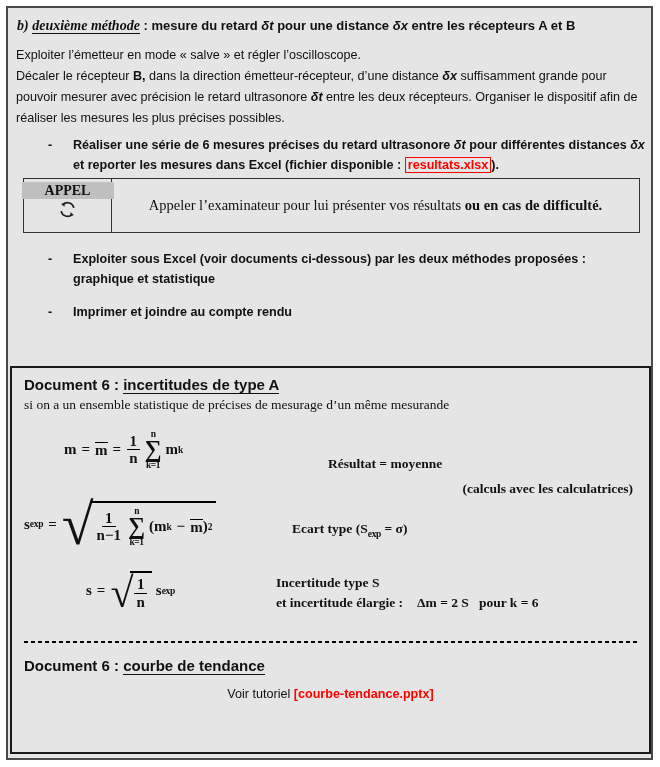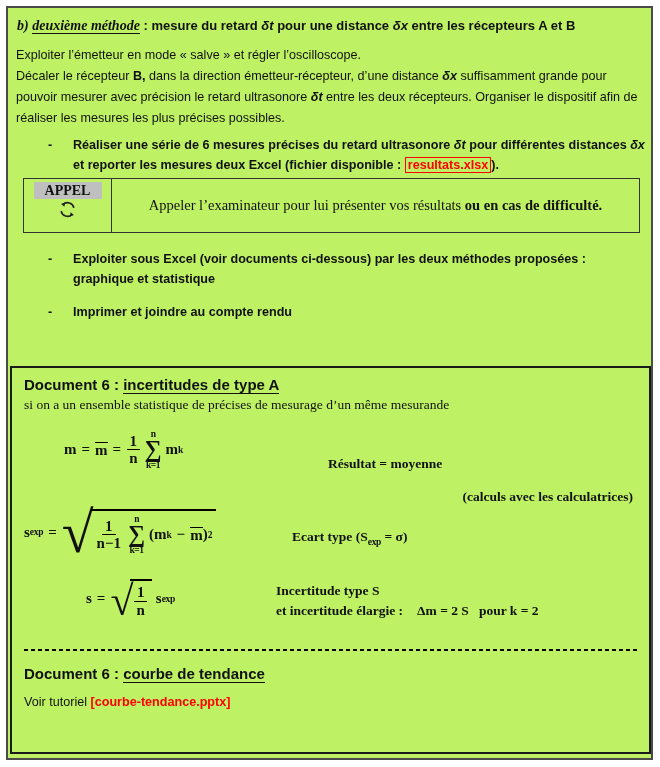--- a/index.html
+++ b/index.html
@@ -1,19 +1,19 @@
 <!DOCTYPE html>
 <html><head>
 <meta charset="utf-8">
 <style>
   * { margin:0; padding:0; box-sizing:border-box; }
   html,body { width:660px; height:767px; background:#fff; }
   body { font-family:"Liberation Sans", sans-serif; color:#111; position:relative; overflow:hidden; }
 
-  .frame { position:absolute; left:6px; top:6px; width:647px; height:754px; border:2px solid #4a4a4a; background:#bef264; }
+  .frame { position:absolute; left:6px; top:6px; width:647px; height:754px; border:2px solid #4a4a4a; background:#e5e5e5; }
 
   
   .heading { position:absolute; left:9px; top:10px; font-size:13px; font-weight:bold; white-space:nowrap; }
   .heading .hserif { font-family:"Liberation Serif", serif; font-style:italic; font-size:14px; }
   .heading .hu { border-bottom:1.5px solid #111; }
   .it { font-style:italic; }
 
   .para { position:absolute; left:8px; top:37px; width:630px; font-size:12.6px; line-height:21px; }
   .para .b { font-weight:bold; }
 
@@ -22,21 +22,21 @@
   .bullet .btext { margin-left:25px; }
   .b1 { left:40px; top:127px; width:600px; }
   .b2 { left:40px; top:241px; width:590px; }
   .b3 { left:40px; top:294px; width:590px; }
 
   .redbox { color:#ff0000; border:1px solid #ff0000; padding:0 2px; }
 
   
   .appel { position:absolute; left:15px; top:170px; width:617px; height:55px; border:1.5px solid #333; display:flex; }
   .appel-left { width:88px; border-right:1.5px solid #333; display:flex; flex-direction:column; align-items:center; padding-top:3px; }
-  .appel-badge { width:68px; background:#bfbfbf; text-align:center; font-family:"Liberation Serif", serif; font-weight:bold; font-size:14px; color:#111; line-height:17px; }
+  .appel-badge { width:92px; background:#bfbfbf; text-align:center; font-family:"Liberation Serif", serif; font-weight:bold; font-size:14px; color:#111; line-height:17px; }
   .appel-icon { margin-top:1px; line-height:0; }
   .appel-right { flex:1; display:flex; align-items:center; justify-content:center; font-family:"Liberation Serif", serif; font-size:14.5px; }
   .appel-right .b { font-weight:bold;text-align:right; }
 
   
   .docbox { position:absolute; left:2px; top:358px; width:641px; height:388px; border:2px solid #1a1a1a; padding:8px 12px 0 12px; }
   .doc-title { font-size:15px; font-weight:bold; }
   .doc-title .u { border-bottom:1.7px solid #111; }
   .doc-intro { margin-top:4px; font-family:"Liberation Serif", serif; font-size:13.5px; }
 
@@ -58,53 +58,53 @@
   .bar { display:inline-block; border-top:1.8px solid #000; padding-top:0px; line-height:1; }
 
   .sqrt { display:inline-flex; align-items:stretch; }
   .sqrt .rad { font-weight:normal; align-self:flex-end; line-height:0.78; margin-right:-3px; }
   .rad-big { font-size:58px; }
   .rad-med { font-size:42px; }
   .sqrt-body { border-top:2px solid #000; display:inline-flex; align-items:center; padding:3px 4px 0 3px; }
 
   .flabel { position:absolute; font-family:"Liberation Serif", serif; font-weight:bold; font-size:13.5px; }
   .f1label { left:304px; top:27px; }
-  .calcnote { text-align:right; font-family:"Liberation Serif", serif; font-weight:bold; font-size:13.5px; margin-top:8px; padding-right:4px; }
+  .calcnote { text-align:right; font-family:"Liberation Serif", serif; font-weight:bold; font-size:13.5px; margin-top:0; padding-right:4px; }
   .f2label { left:268px; top:20px; }
   .f3labels { left:252px; top:2px; line-height:20px; }
   .f3l2-f { margin:0 10px 0 14px;text-align:right; }
 
   .ml1 { margin-left:40px; }
   .ml3 { margin-left:62px; }
 
   .divider { margin-top:22px; height:2px;
     background:repeating-linear-gradient(90deg,#000 0 4px, transparent 4px 7px); }
 
   .doc2-title { margin-top:14px; }
-  .tutorial { margin-top:13px; font-size:12.6px; }
+  .tutorial { margin-top:13px; font-size:12.6px;text-align:center; }
   .tutorial .link { color:#ff0000; font-weight:bold; }
 </style>
 </head>
 <body>
 
 <div class="frame">
 
   <div class="heading">
     <span class="hserif">b) </span><span class="hserif hu">deuxième méthode</span><span> : </span><span>mesure du retard </span><span class="it">δt</span><span> pour une distance </span><span class="it">δx</span><span> entre les récepteurs A et B</span>
   </div>
 
   <div class="para">
     <span>Exploiter l’émetteur en mode « salve » et régler l’oscilloscope.</span><br>
     <span>Décaler le récepteur </span><span class="b">B,</span><span> dans la direction émetteur-récepteur, d’une distance </span><span class="b it">δx</span><span> suffisamment grande pour pouvoir mesurer avec précision le retard ultrasonore </span><span class="b it">δt</span><span> entre les deux récepteurs. Organiser le dispositif afin de réaliser les mesures les plus précises possibles.</span>
   </div>
 
   <div class="bullet b1">
     <span class="marker">-</span>
     <div class="btext">
-      <span>Réaliser une série de 6 mesures précises du retard ultrasonore </span><span class="it">δt</span><span> pour différentes distances </span><span class="it">δx</span><span> et reporter les mesures deux Excel (fichier disponible : </span><span class="redbox">resultats.xlsx</span><span>).</span>
+      <span>Réaliser une série de 6 mesures précises du retard ultrasonore </span><span class="it">δt</span><span> pour différentes distances </span><span class="it">δx</span><span> et reporter les mesures dans Excel (fichier disponible : </span><span class="redbox">resultats.xlsx</span><span>).</span>
     </div>
   </div>
 
   <div class="appel">
     <div class="appel-left">
       <div class="appel-badge">APPEL</div>
       <div class="appel-icon">
         <svg width="19" height="19" viewBox="0 0 24 24">
           <path d="M20 10 A 8.2 8.2 0 0 0 6.4 5.6" fill="none" stroke="#222" stroke-width="2.1"></path>
           <polygon points="8.9,3.2 3.9,5.1 8.1,8.6" fill="#222"></polygon>
@@ -201,21 +201,21 @@
                 <span class="num">1</span>
                 <span class="den">n</span>
               </span>
           </span>
         </span>
         <span style="margin-left:4px;">s</span>
           <sub class="s">exp</sub>
       </span>
       <span class="flabel f3labels">
         <span>Incertitude type S</span><br>
-        <span>et incertitude élargie :</span><span class="f3l2-f">Δm = 2 S</span><span>pour k =  2</span>
+        <span>et incertitude élargie :</span><span class="f3l2-f">Δm = 2 S</span><span>pour k =  6</span>
       </span>
     </div>
 
     <div class="divider"></div>
 
     <div class="doc-title doc2-title">
       <span>Document 6 : </span><span class="u">courbe de tendance</span>
     </div>
     <div class="tutorial">
       <span>Voir tutoriel </span><span class="link">[courbe-tendance.pptx]</span>

